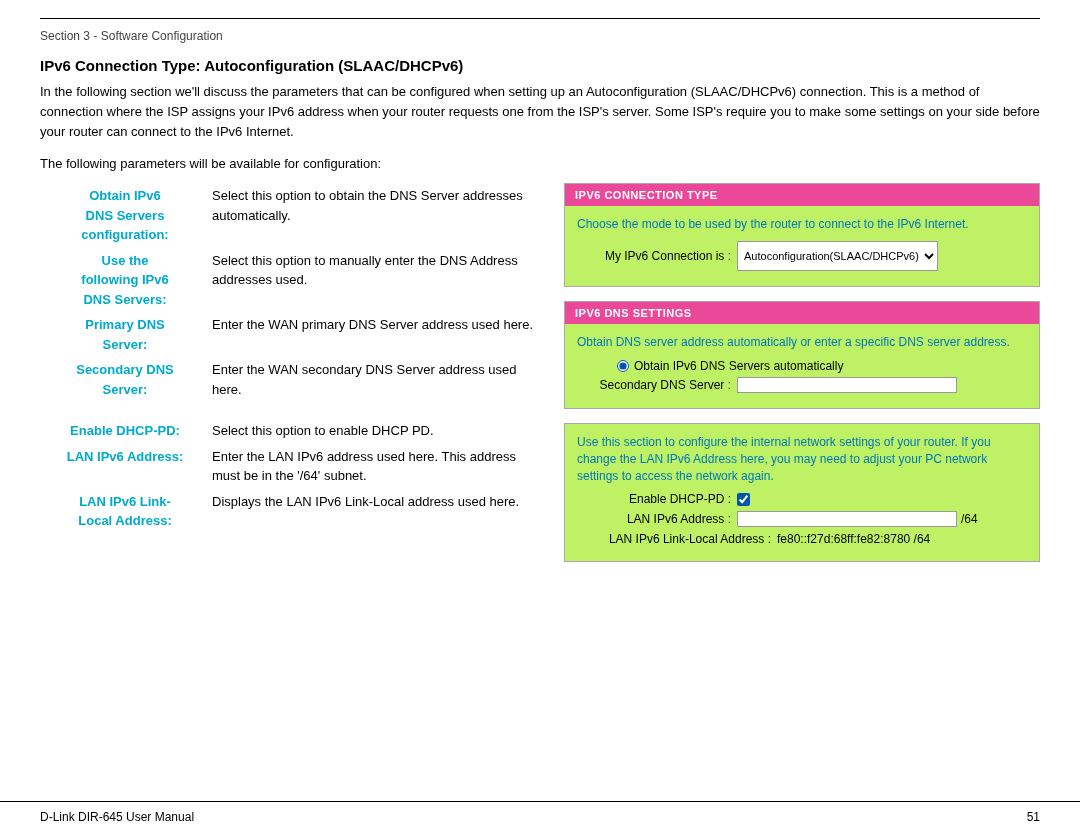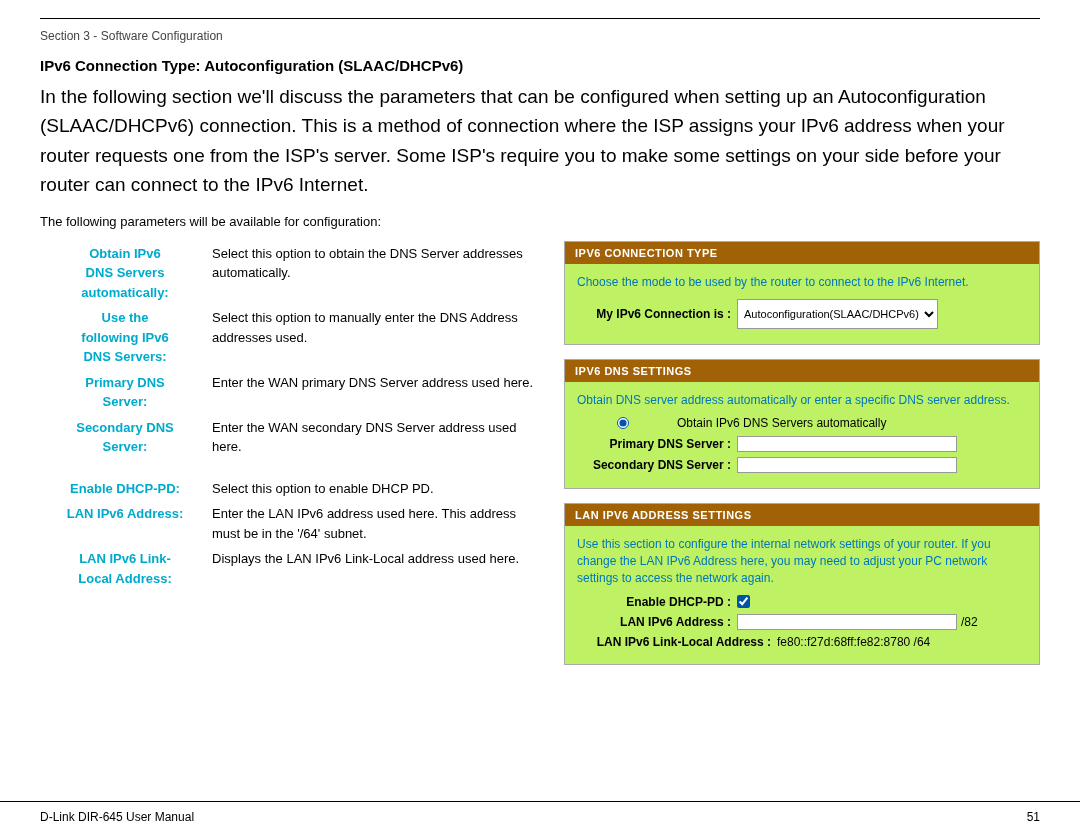--- a/index.html
+++ b/index.html
@@ -23,21 +23,21 @@
       font-size: 12px;
       color: #444;
       margin-bottom: 14px;
     }
     .title-bold {
       font-weight: bold;
       font-size: 15px;
       margin-bottom: 8px;
     }
     .intro-text {
-      font-size: 19px;
+      font-size: 13px;
       line-height: 1.55;
       margin-bottom: 14px;
     }
     .following-text {
       font-size: 13px;
       margin-bottom: 12px;
     }
     .two-col {
       display: flex;
       gap: 24px;
@@ -70,21 +70,21 @@
     .param-desc {
       color: #000;
     }
     
     .ui-panel {
       border: 1px solid #aaa;
       margin-bottom: 14px;
       font-size: 12px;
     }
     .ui-panel-header {
-      background: #a16207;
+      background: #ec4899;
       color: #fff;
       font-weight: bold;
       font-size: 11px;
       padding: 5px 10px;
       letter-spacing: 0.5px;
       text-transform: uppercase;
     }
     .ui-panel-body {
       background: #bef264;
       padding: 10px 12px;
@@ -96,40 +96,39 @@
       line-height: 1.4;
     }
     .ui-row {
       display: flex;
       align-items: center;
       margin-bottom: 5px;
       font-size: 12px;
     }
     .ui-label {
       text-align: right;
-      font-weight: bold;
+      font-weight: normal;
       color: #000;
       width: 160px;
       padding-right: 6px;
       white-space: nowrap;
     }
     .ui-select {
       border: 1px solid #999;
       background: #fff;
       font-size: 11px;
       padding: 7px 2px;
       min-width: 180px;
     }
     .radio-row {
       display: flex;
       align-items: center;
       margin-bottom: 4px;
       font-size: 12px;
       padding-left: 40px;
-      gap: 43px;
     }
     .radio-input {
       width: 12px;
       height: 12px;
       margin-right: 5px;
       accent-color: #0055aa;
     }
     .ui-text-input {
       border: 1px solid #999;
       background: #fff;
@@ -182,21 +181,21 @@
   <div class="following-text">The following parameters will be available for configuration:</div>
 
   <div class="two-col">
 
     <div class="left-col">
       <table class="param-table">
         <tbody>
 
           <tr>
             <td class="param-label">
-              Obtain IPv6<br>DNS Servers<br><span style="color:#00aacc;font-weight:bold;">automatically:</span>
+              Obtain IPv6<br>DNS Servers<br><span style="color:#00aacc;font-weight:bold;">configuration:</span>
             </td>
             <td class="param-desc">
               Select this option to obtain the DNS Server addresses automatically.
             </td>
           </tr>
 
           <tr>
             <td class="param-label">
               Use the<br>following IPv6<br><span style="color:#00aacc;font-weight:bold;">DNS Servers:</span>
             </td>
@@ -273,43 +272,38 @@
       </div>
 
       <div class="ui-panel">
         <div class="ui-panel-header">IPV6 DNS SETTINGS</div>
         <div class="ui-panel-body">
           <div class="ui-panel-desc">Obtain DNS server address automatically or enter a specific DNS server address.</div>
           <div class="radio-row">
             <input type="radio" name="dns_mode" class="radio-input" checked="" style="">
             <span>Obtain IPv6 DNS Servers automatically</span>
           </div>
-          <div class="ui-row" style="margin-top:6px;">
-            <div class="ui-label">Primary DNS Server :</div>
-            <input type="text" class="ui-text-input" value="" style="">
-          </div>
           <div class="ui-row">
             <div class="ui-label">Secondary DNS Server :</div>
             <input type="text" class="ui-text-input" value="" style="">
           </div>
         </div>
       </div>
 
       <div class="ui-panel">
-        <div class="ui-panel-header">LAN IPV6 ADDRESS SETTINGS</div>
         <div class="ui-panel-body">
           <div class="ui-panel-desc">Use this section to configure the internal network settings of your router. If you change the LAN IPv6 Address here, you may need to adjust your PC network settings to access the network again.</div>
           <div class="ui-row" style="margin-top:6px;">
             <div class="ui-label">Enable DHCP-PD :</div>
             <input type="checkbox" class="ui-checkbox" checked="" style="">
           </div>
           <div class="ui-row">
             <div class="ui-label">LAN IPv6 Address :</div>
             <input type="text" class="ui-text-input" value="" style="">
-            <span class="slash64">/82</span>
+            <span class="slash64">/64</span>
           </div>
           <div class="ui-row">
             <div class="ui-label" style="width:200px;">LAN IPv6 Link-Local Address :</div>
             <span class="lan-address-value">fe80::f27d:68ff:fe82:8780 /64</span>
           </div>
         </div>
       </div>
 
     </div>
   </div>

